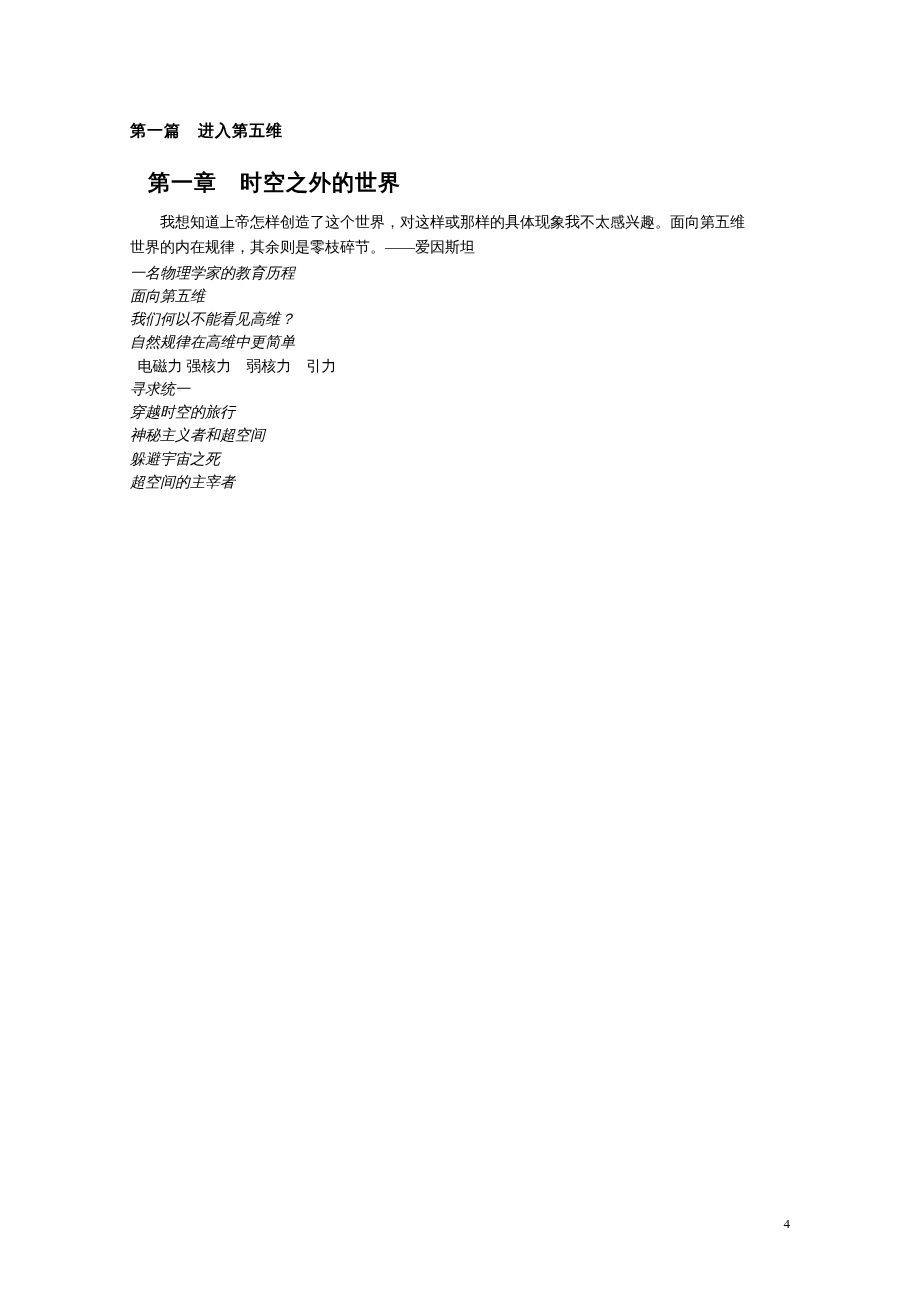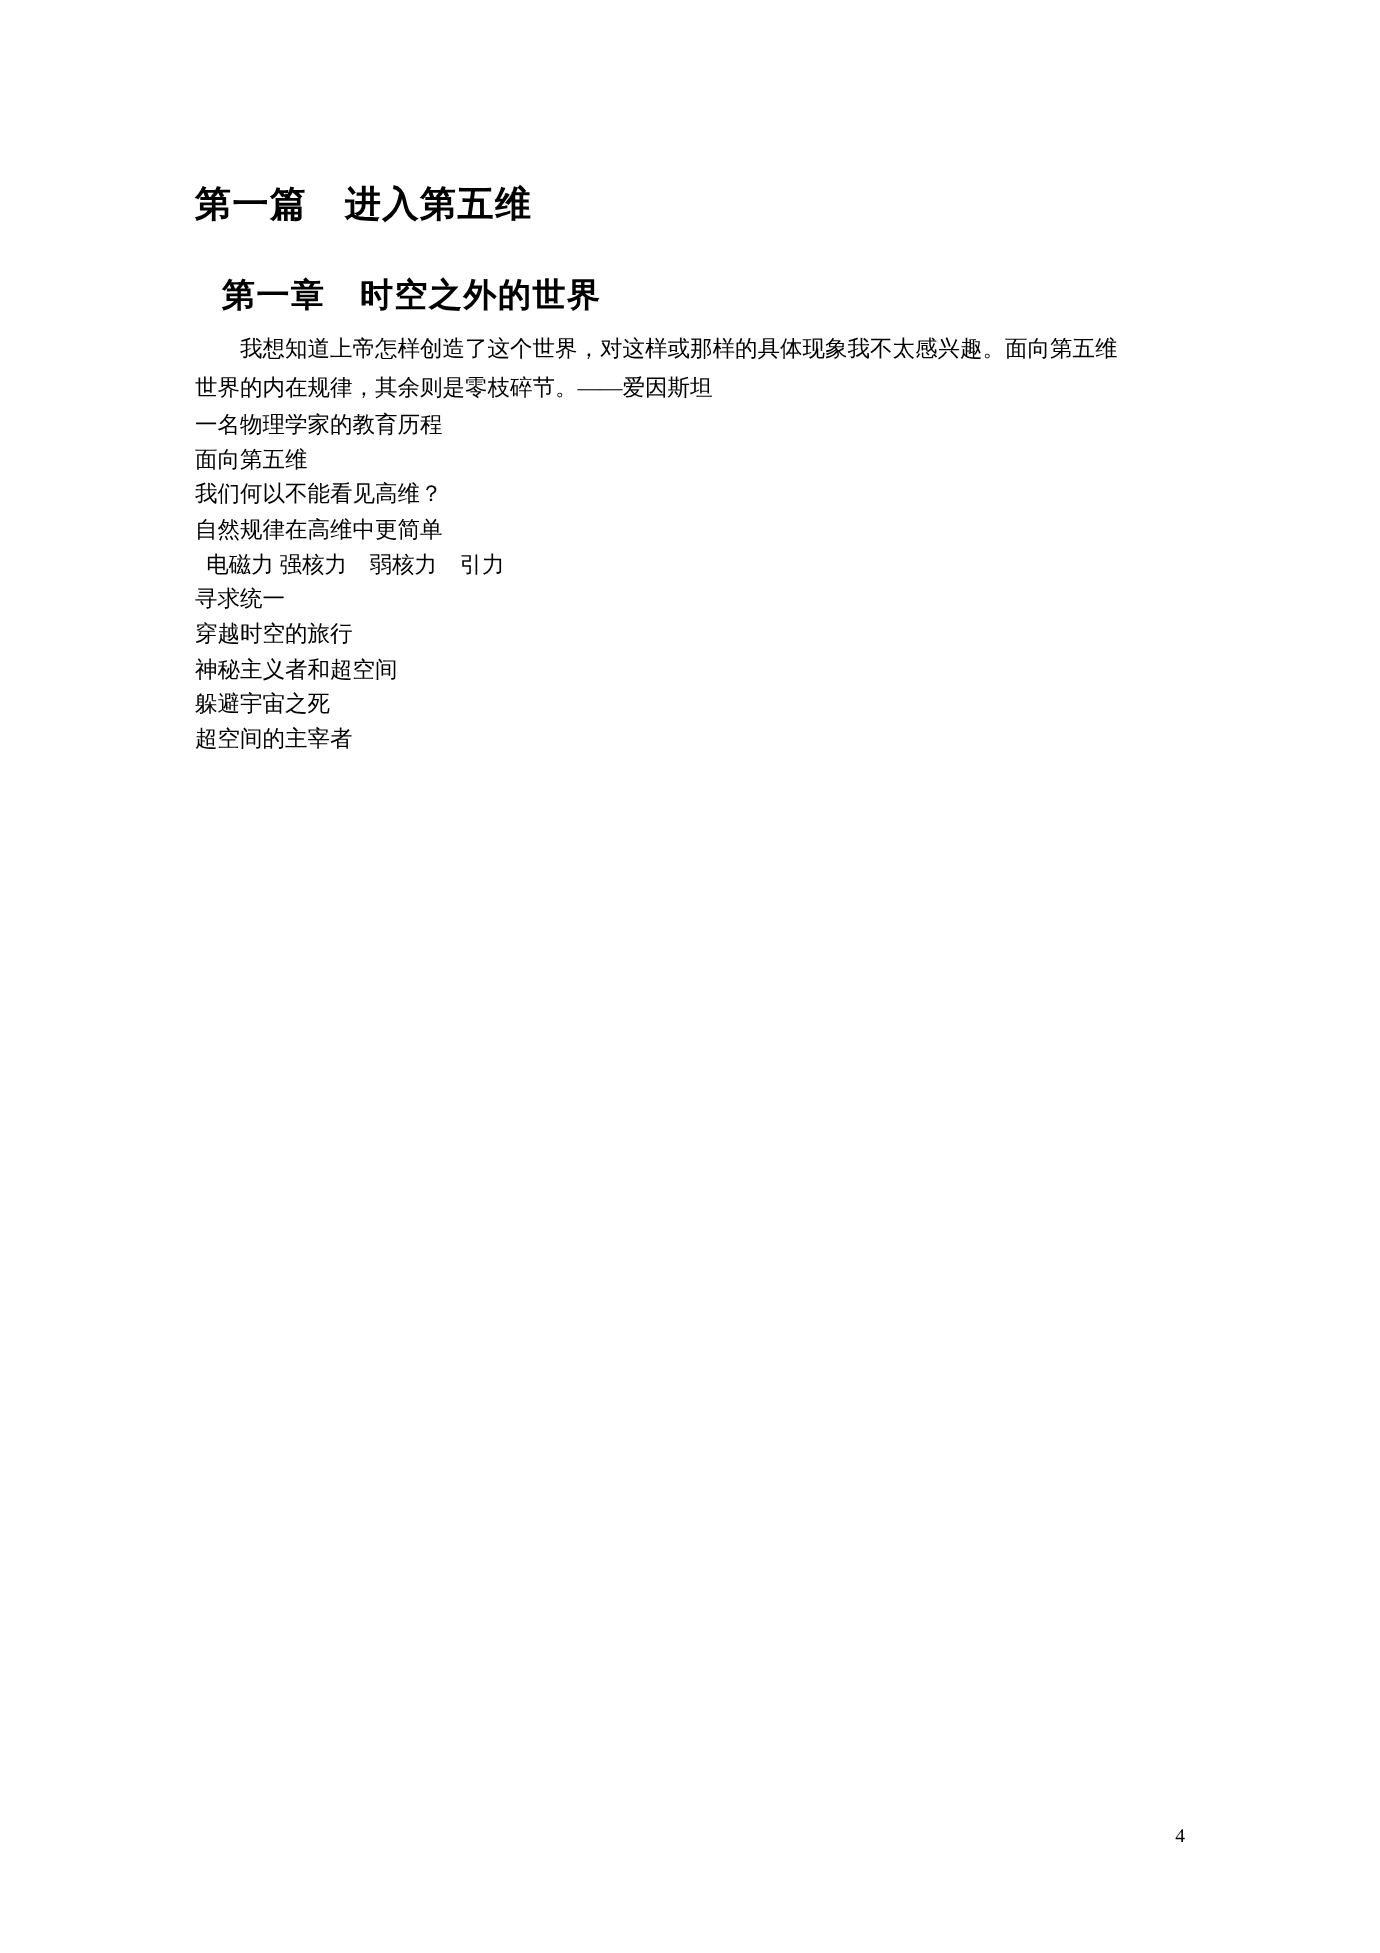--- a/index.html
+++ b/index.html
@@ -8,28 +8,28 @@
     height: 1302px;
     background: #ffffff;
     font-family: "SimSun", "宋体", serif;
     position: relative;
   }
   .page {
     padding: 120px 130px 0 130px;
   }
   .part-title {
     font-family: "SimHei", "黑体", sans-serif;
-    font-size: 24px;
+    font-size: 16px;
     font-weight: bold;
     line-height: 1.4;
     margin-bottom: 28px;
     letter-spacing: 1px;
   }
   .chapter-title {
-    font-family: Liberation Serif, serif;
+    font-family: Liberation Mono, monospace;
     font-size: 22px;
     font-weight: bold;
     line-height: 1.4;
     margin-bottom: 10px;
     margin-left: 18px;
     letter-spacing: 1px;
   }
   .quote {
     font-size: 15px;
     line-height: 1.55;
@@ -38,20 +38,21 @@
   }
   .quote-cont {
     font-size: 15px;
     line-height: 1.55;
     margin-bottom: 2px;
   }
   .line {
     font-size: 15px;
     line-height: 1.55;
     margin-bottom: 0;
+    font-style: italic;
   }
   .line-indent {
     font-size: 15px;
     line-height: 1.55;
     padding-left: 0.5em;
   }
   .page-num {
     position: absolute;
     bottom: 70px;
     right: 130px;

